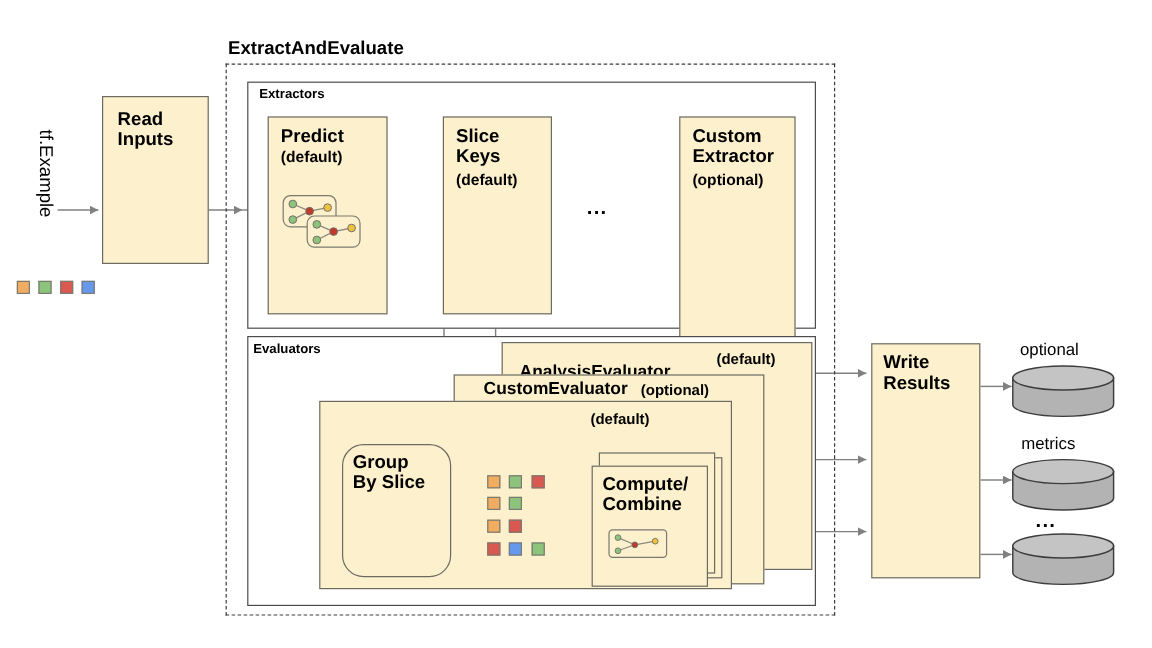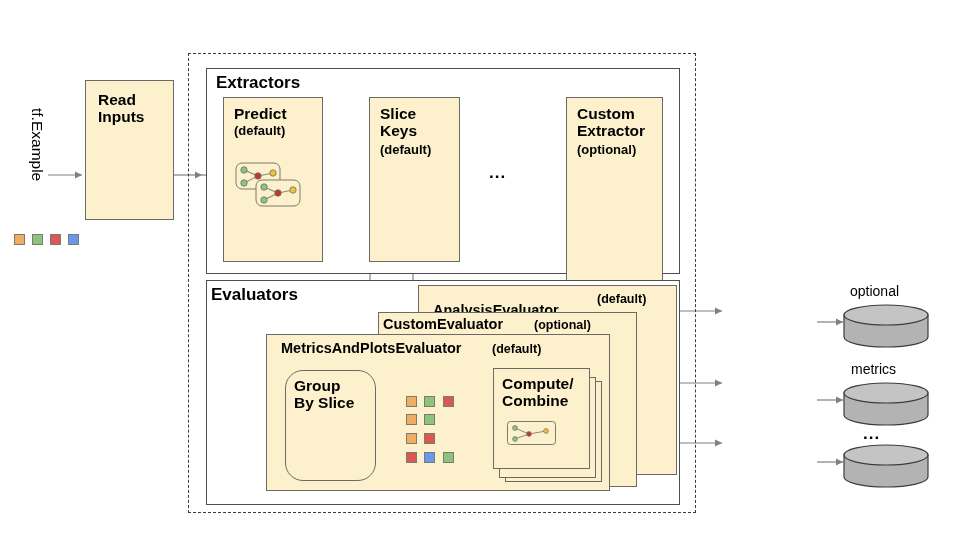--- a/index.html
+++ b/index.html
@@ -10,21 +10,21 @@
   .abs{position:absolute;box-sizing:border-box;}
 
   
   .box{background:#fdf0cd;border:1px solid #6b6b63;}
   .plain{background:#ffffff;border:1px solid #4d4d4d;}
   .dashed{background:transparent;border:1.6px dashed #3c3c3c;}
 
   .lbl{position:absolute;box-sizing:border-box;white-space:pre;line-height:1.12;}
 
   .t-title{font-size:15.5px;font-weight:bold;}
-  .t-group{font-size:17px;font-weight:bold;}
+  .t-group{font-size:11px;font-weight:bold;}
   .t-node{font-size:15.5px;font-weight:bold;}
   .t-sub{font-size:13px;font-weight:bold;}
   .t-eval{font-size:14.5px;font-weight:bold;}
   .t-evalsub{font-size:12.5px;font-weight:bold;}
   .t-store{font-size:14px;font-weight:normal;}
 
   .sq{position:absolute;width:11px;height:11px;border:1px solid #7a7a72;box-sizing:border-box;}
 
   .rot{transform-origin:0 0;transform:rotate(90deg);font-size:15.5px;font-weight:normal;}
 
@@ -75,20 +75,21 @@
 
       <line x1="378" y1="418" x2="404" y2="403" marker-end="url(#ah)"></line>
       <line x1="378" y1="430" x2="404" y2="430" marker-end="url(#ah)"></line>
       <line x1="378" y1="440" x2="404" y2="455" marker-end="url(#ah)"></line>
 
       <line x1="462" y1="398" x2="490" y2="382" marker-end="url(#ah)"></line>
       <line x1="462" y1="452" x2="490" y2="468" marker-end="url(#ah)"></line>
     </g>
   </svg>
 
+  <div class="lbl t-title" style="left:190px;top:32px;">ExtractAndEvaluate</div>
 
   <div class="abs dashed" style="left:188px;top:53px;width:508px;height:460px;"></div>
 
   <div class="lbl rot" style="left:46px;top:108px;">tf.Example</div>
 
   <div>
     <div class="sq" style="left:14px;top:234px;background:#f0ad62;"></div>
     <div class="sq" style="left:32px;top:234px;background:#8cc47c;"></div>
     <div class="sq" style="left:50px;top:234px;background:#d9584f;"></div>
     <div class="sq" style="left:68px;top:234px;background:#6699ee;"></div>
@@ -145,26 +146,25 @@
 
   <div class="abs plain" style="left:206px;top:280px;width:474px;height:225px;"></div>
   <div class="lbl t-group" style="left:211px;top:285px;">Evaluators</div>
 
   <div class="abs box" style="left:418px;top:285px;width:259px;height:190px;">
     <div class="lbl t-eval" style="left:14px;top:16px;">AnalysisEvaluator</div>
     <div class="lbl t-evalsub" style="left:178px;top:6px;">(default)</div>
   </div>
 
   <div class="abs box" style="left:378px;top:312px;width:259px;height:175px;">
-    <div class="lbl t-eval" style="left:4px;top:3px;">CustomEvaluator</div>
+    <div class="lbl t-eval" style="left:24px;top:3px;">CustomEvaluator</div>
     <div class="lbl t-evalsub" style="left:155px;top:5px;">(optional)</div>
   </div>
 
   <div class="abs box" style="left:266px;top:334px;width:344px;height:157px;">
-    <div class="lbl t-eval" style="left:14px;top:5px;">MetricsAndPlotsEvaluator</div>
     <div class="lbl t-evalsub" style="left:225px;top:7px;">(default)</div>
   </div>
 
   <div class="abs box" style="left:285px;top:370px;width:91px;height:111px;border-radius:18px;">
     <div class="lbl t-node" style="left:8px;top:6px;">Group
 By Slice</div>
   </div>
 
   <div>
     <div class="sq" style="left:406px;top:396px;background:#f0ad62;"></div>
@@ -177,39 +177,43 @@
     <div class="sq" style="left:406px;top:433px;background:#f0ad62;"></div>
     <div class="sq" style="left:424px;top:433px;background:#d9584f;"></div>
 
     <div class="sq" style="left:406px;top:452px;background:#d9584f;"></div>
     <div class="sq" style="left:424px;top:452px;background:#6699ee;"></div>
     <div class="sq" style="left:443px;top:452px;background:#8cc47c;"></div>
   </div>
 
   <div class="abs box" style="left:505px;top:381px;width:97px;height:101px;"></div>
   <div class="abs box" style="left:499px;top:377px;width:97px;height:101px;"></div>
-  <div class="abs box" style="left:493px;top:368px;width:97px;height:101px;">
+  <div class="abs box" style="left:493px;top:388px;width:97px;height:101px;">
     <div class="lbl t-node" style="left:8px;top:6px;">Compute/
 Combine</div>
     <svg class="abs" style="left:13px;top:52px;width:56px;height:28px;">
       <rect x="0.5" y="0.5" width="48" height="23" rx="3" fill="#fdf0cd" stroke="#7a7a72" stroke-width="1"></rect>
       <g stroke="#8a8a80" stroke-width="1">
         <line x1="8" y1="7" x2="22" y2="13"></line>
           <line x1="8" y1="18" x2="22" y2="13"></line>
         <line x1="22" y1="13" x2="39" y2="10"></line>
       </g>
       <g stroke="#6e6e66" stroke-width="0.7">
         <circle cx="8" cy="7" r="2.4" fill="#8cc47c"></circle>
         <circle cx="8" cy="18" r="2.4" fill="#8cc47c"></circle>
         <circle cx="22" cy="13" r="2.4" fill="#c0392b"></circle>
         <circle cx="39" cy="10" r="2.4" fill="#f0c040"></circle>
       </g>
     </svg>
   </div>
 
+  <div class="abs box" style="left:726px;top:286px;width:91px;height:196px;">
+    <div class="lbl t-node" style="left:9px;top:7px;">Write
+Results</div>
+  </div>
 
   <div class="lbl t-store" style="left:850px;top:284px;">optional</div>
   <svg class="cyl" style="left:843px;top:305px;width:86px;height:42px;">
     <path d="M1,10 L1,32 A42,10 0 0 0 85,32 L85,10 Z" fill="#b3b3b3" stroke="#3c3c3c" stroke-width="1.2"></path>
     <ellipse cx="43" cy="10" rx="42" ry="10" fill="#c4c4c4" stroke="#3c3c3c" stroke-width="1.2"></ellipse>
   </svg>
 
   <div class="lbl t-store" style="left:851px;top:362px;">metrics</div>
   <svg class="cyl" style="left:843px;top:383px;width:86px;height:42px;">
     <path d="M1,10 L1,32 A42,10 0 0 0 85,32 L85,10 Z" fill="#b3b3b3" stroke="#3c3c3c" stroke-width="1.2"></path>

